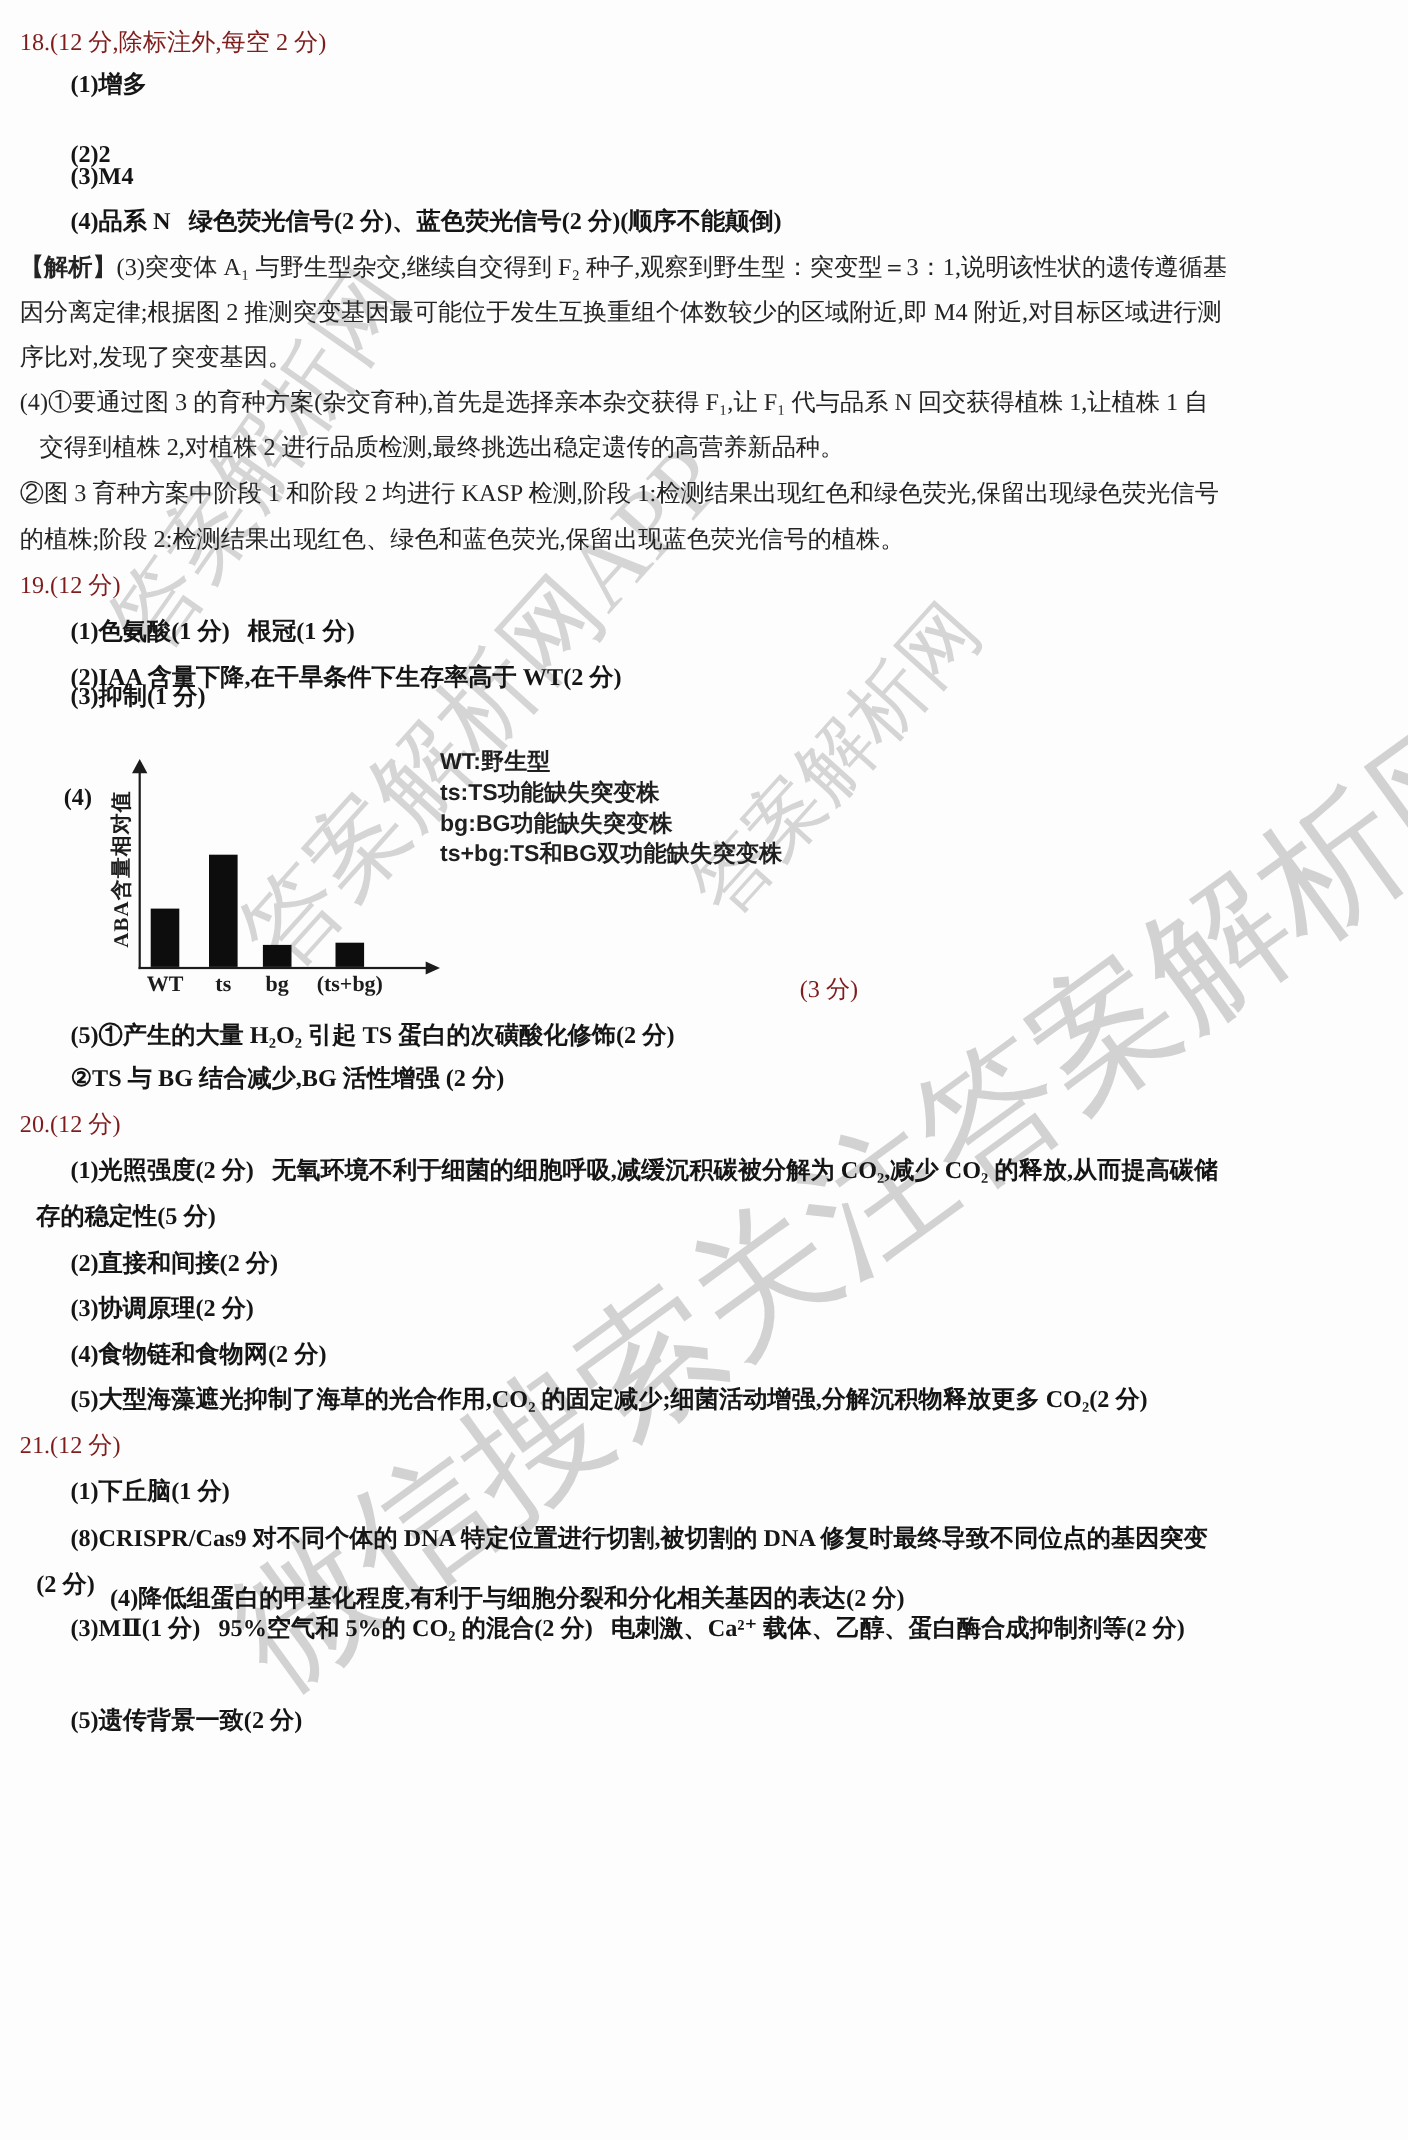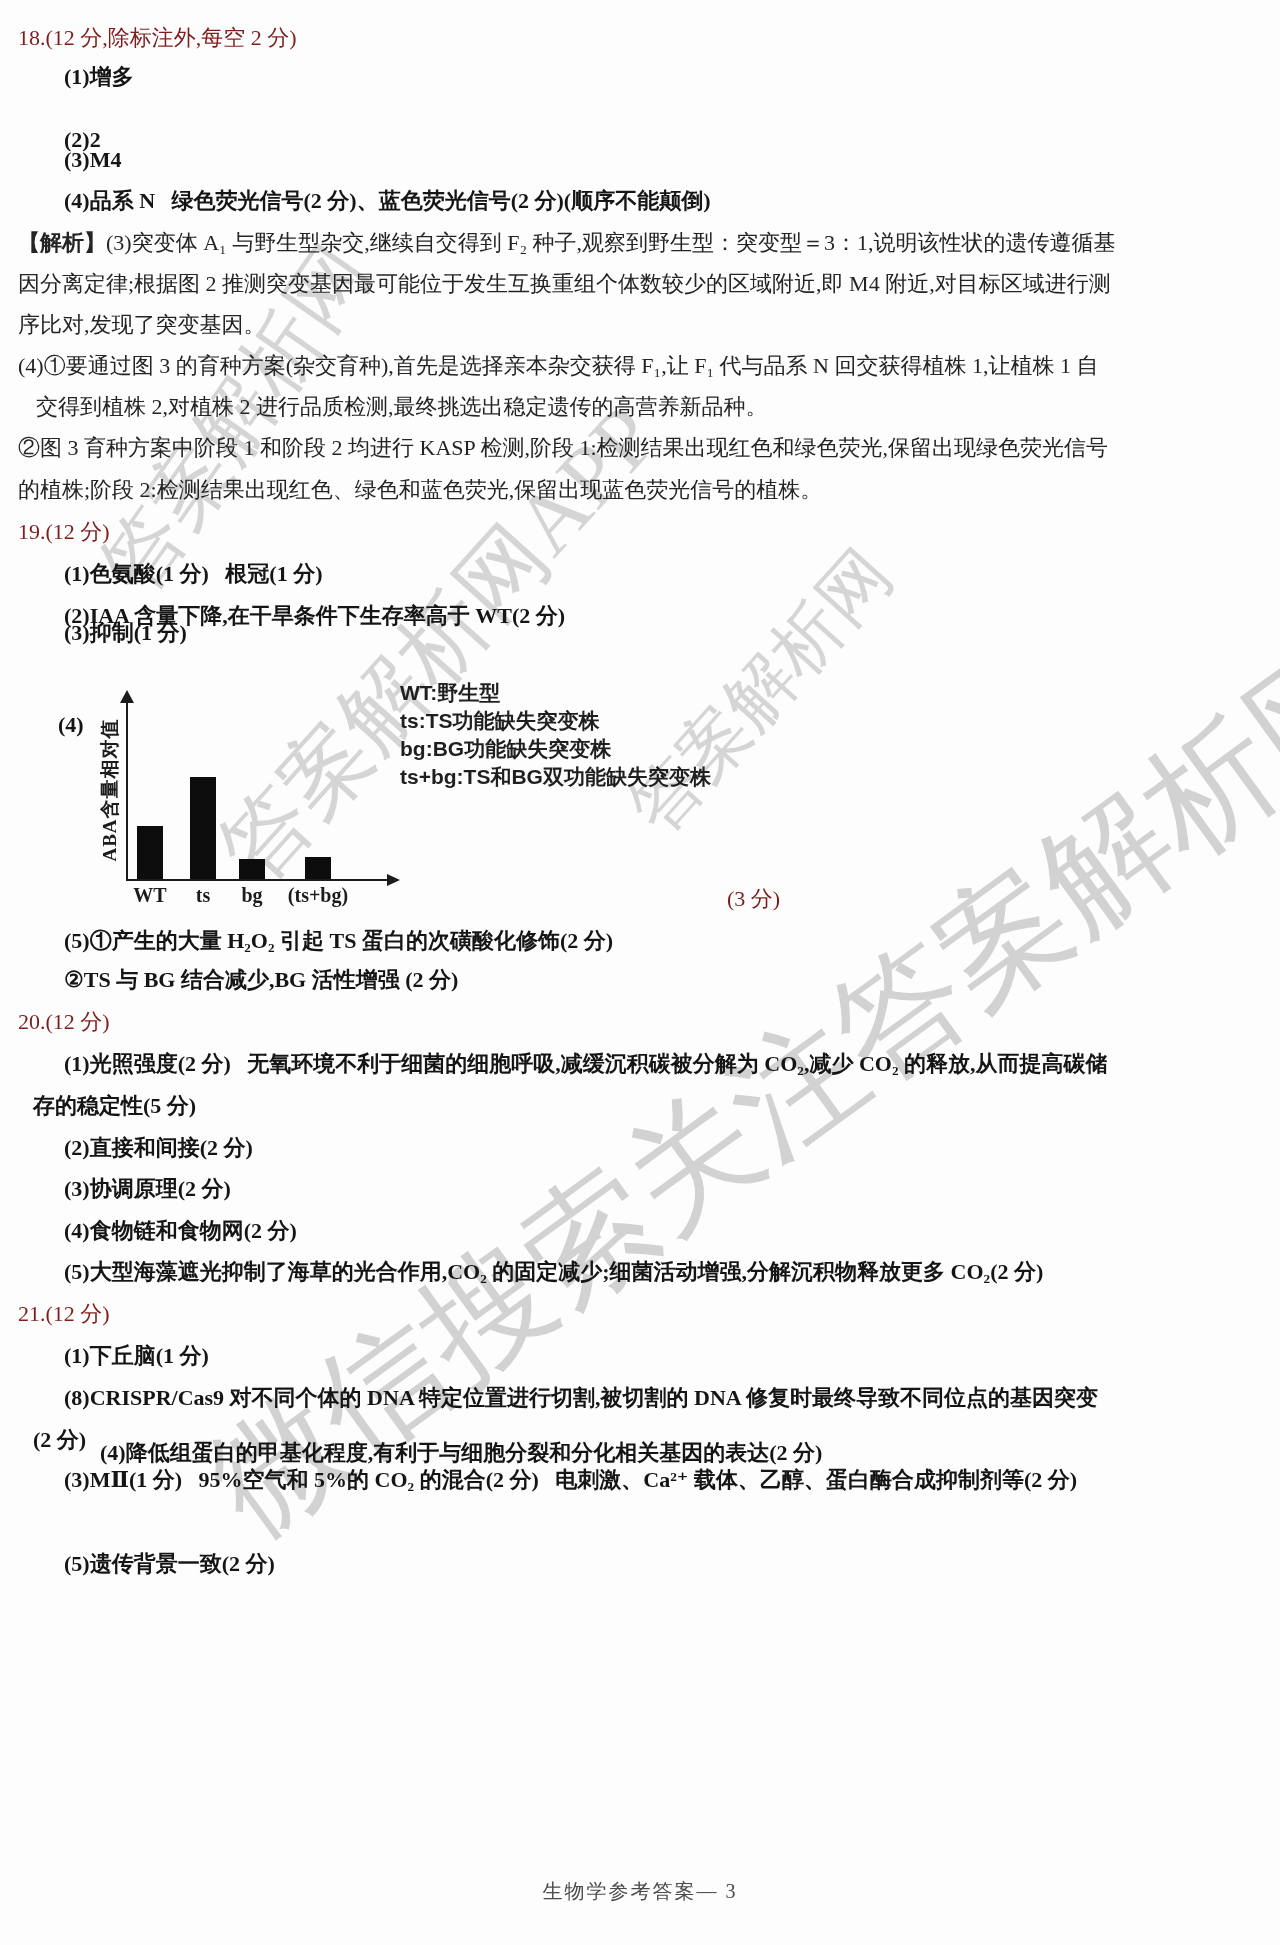--- a/index.html
+++ b/index.html
@@ -125,15 +125,14 @@
     <div id="xticks">
         <div class="xtick" style="left: 60px;">WT</div>
         <div class="xtick" style="left: 113px;">ts</div>
         <div class="xtick" style="left: 162px;">bg</div>
         <div class="xtick" style="left: 228px;">(ts+bg)</div>
       </div>
   </div>
 
   <div id="legend"><div>WT:野生型</div><div>ts:TS功能缺失突变株</div><div>bg:BG功能缺失突变株</div><div>ts+bg:TS和BG双功能缺失突变株</div></div>
 
-  <div id="footer">生物学参考答案— 3</div>
 
 </div>
 
 </body></html>

